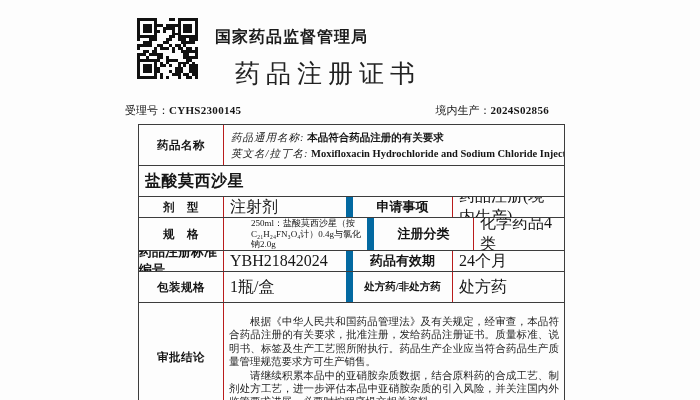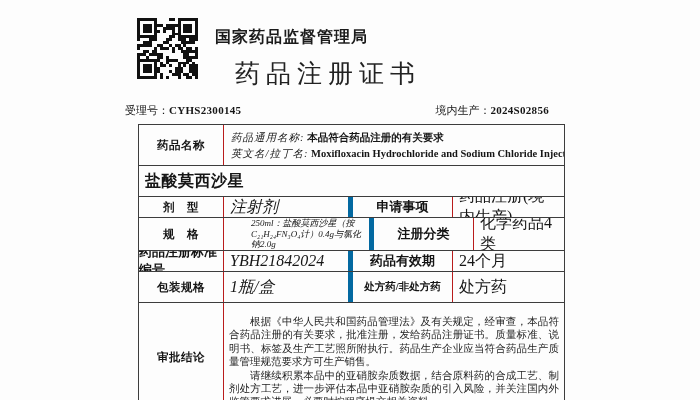--- a/index.html
+++ b/index.html
@@ -43,21 +43,21 @@
   .trow { display:flex; border-bottom:1px solid #3d3d3d; }
   .trow:last-child { border-bottom:none; flex:1; }
   .cell { overflow:hidden; }
   .lab {
     display:flex; align-items:center; justify-content:center;
     text-align:left; font-weight:700; color:#141414;
     border-right:1px solid #b91c1c;
   }
   .val { display:flex; align-items:center; padding:2px 4px 2px 6px; font-size:16px; }
   .c1 { width:85px; flex:none; font-size:11.5px; letter-spacing:0.5px; }
-  .c2 { width:129px; flex:none; border-right:5px solid #0369a1;font-style:italic; }
+  .c2 { width:129px; flex:none; border-right:7px solid #0369a1; }
   .c3 { width:100px; flex:none; font-size:13px; letter-spacing:0; }
   .c4 { flex:1; }
   .span3 { flex:1; }
   .r1 { height:41px; flex:none; }
   .r2 { height:31px; flex:none; }
   .r3 { height:21px; flex:none; }
   .r4 { height:33px; flex:none; }
   .r5 { height:21px; flex:none; }
   .r6 { height:31px; flex:none; }
   .name-lines { display:flex; flex-direction:column; justify-content:center; gap:3px; padding:2px 4px 2px 7px; }

